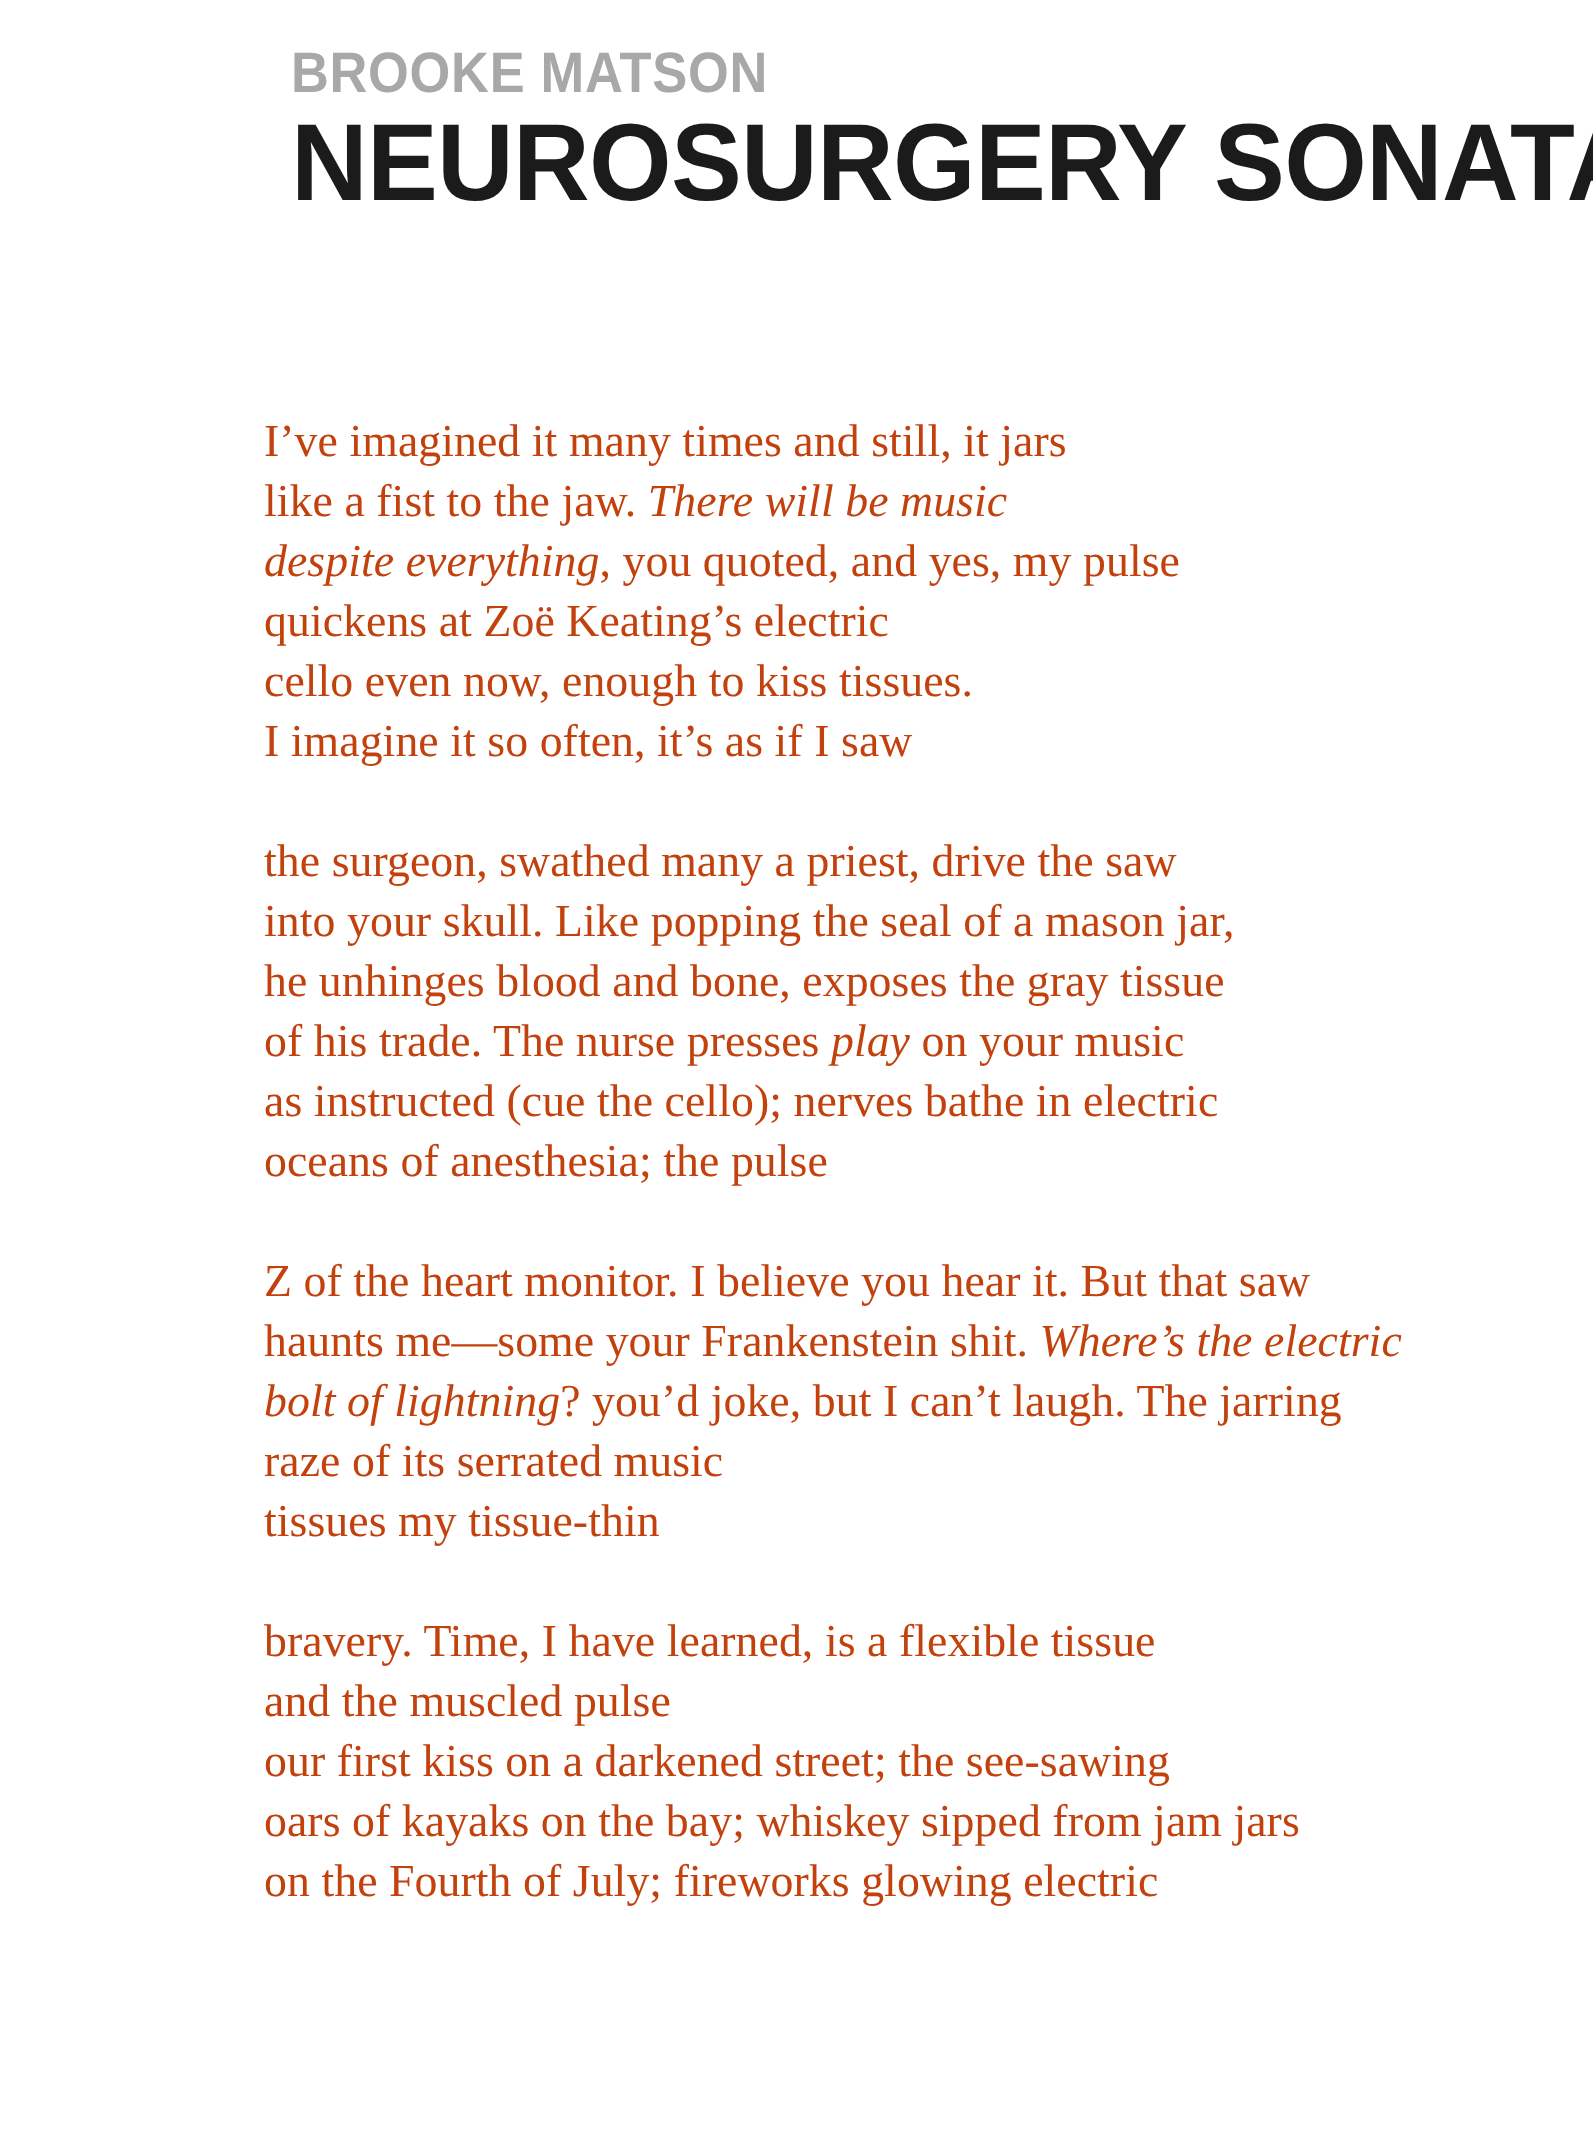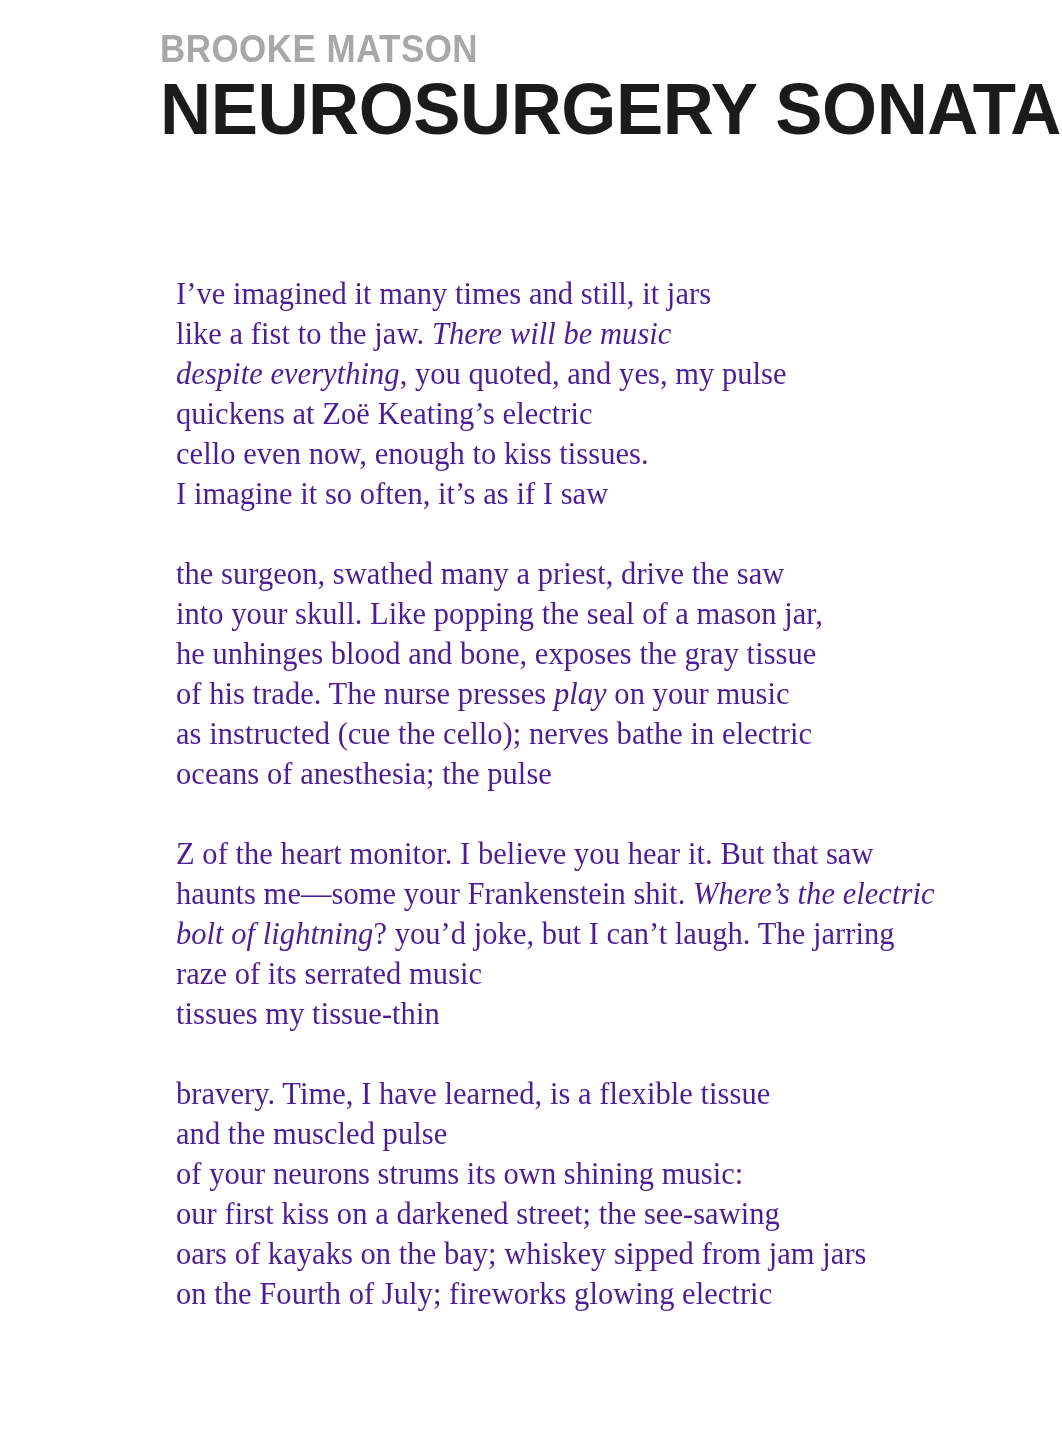--- a/index.html
+++ b/index.html
@@ -19,21 +19,21 @@
 
   .page {
     position: absolute;
     inset: 0;
     background: #ffffff;
   }
 
   
   .header {
     position: absolute;
-    left: 160px;
+    left: 194px;
     top: 30px;
     width: 812px;
   }
   .author {
     font-family: "Liberation Sans", "DejaVu Sans", sans-serif;
     font-weight: 700;
     font-size: 38px;
     line-height: 1.0;
     letter-spacing: 0.5px;
     color: #a8a8a8;
@@ -63,21 +63,21 @@
   }
   .stanza {
     margin: 0 0 40px 0;
   }
   .stanza:last-child {
     margin-bottom: 5px;
   }
   .line {
     font-size: 30.5px;
     line-height: 40px;
-    color: #4c1d95;
+    color: #c2410c;
     white-space: pre-wrap;
     letter-spacing: 0.05px;
   }
   .line em {
   }
 </style>
 </head>
 <body>
 
 <div class="page">
@@ -107,20 +107,19 @@
       <div class="stanza">
         <div class="line"><span>Z of the heart monitor. I believe you hear it. But that saw</span></div>
         <div class="line"><span>haunts me—some your Frankenstein shit. </span><em>Where’s the electric</em></div>
         <div class="line"><em>bolt of lightning</em><span>? you’d joke, but I can’t laugh. The jarring</span></div>
         <div class="line"><span>raze of its serrated music</span></div>
         <div class="line"><span>tissues my tissue-thin</span></div>
       </div>
       <div class="stanza">
         <div class="line"><span>bravery. Time, I have learned, is a flexible tissue</span></div>
         <div class="line"><span>and the muscled pulse</span></div>
-        <div class="line"><span>of your neurons strums its own shining music:</span></div>
         <div class="line"><span>our first kiss on a darkened street; the see-sawing</span></div>
         <div class="line"><span>oars of kayaks on the bay; whiskey sipped from jam jars</span></div>
         <div class="line"><span>on the Fourth of July; fireworks glowing electric</span></div>
       </div>
     </div>
 
 </div>
 
 </body></html>

